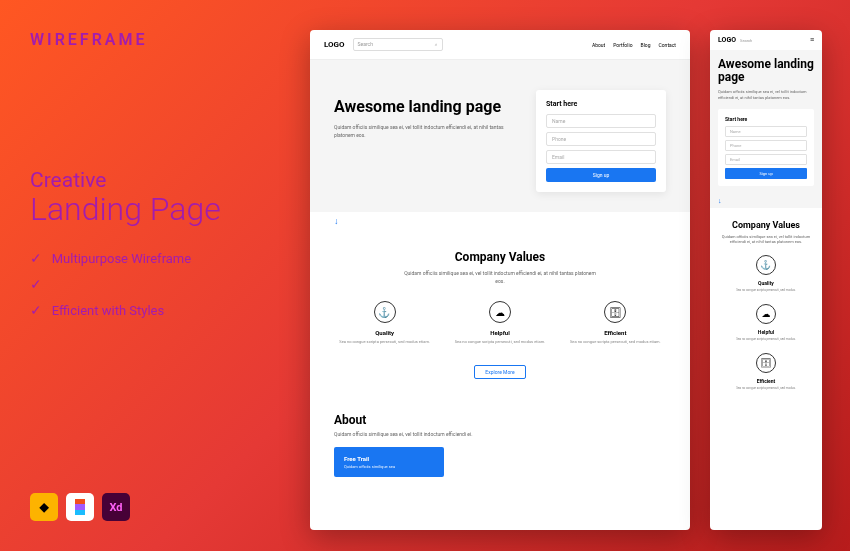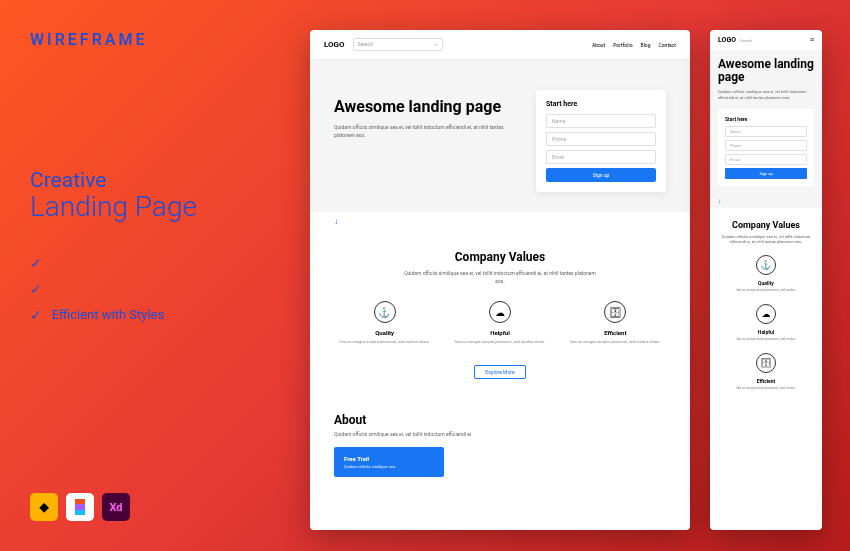--- a/index.html
+++ b/index.html
@@ -1,20 +1,20 @@
 <!DOCTYPE html>
 <html><head>
 <meta charset="utf-8">
 <style>
 *{margin:0;padding:0;box-sizing:border-box;font-family:-apple-system,BlinkMacSystemFont,"Segoe UI",Roboto,sans-serif}
 body{width:850px;height:551px;overflow:hidden;background:linear-gradient(135deg,#ff5722 0%,#e53935 50%,#b71c1c 100%);position:relative}
-.left-panel{position:absolute;left:30px;top:30px;width:260px;color:#1d4ed8}
+.left-panel{position:absolute;left:30px;top:30px;width:260px;color:#a21caf}
 .brand{font-size:16px;font-weight:600;letter-spacing:3px;margin-bottom:120px}
 .headline-bold{font-size:21px;font-weight:400;line-height:1.1}
-.headline-light{font-size:28px;font-weight:300;line-height:1.1;margin-bottom:32px}
+.headline-light{font-size:32px;font-weight:300;line-height:1.1;margin-bottom:23px}
 .features{list-style:none}
 .features li{font-size:13px;margin-bottom:10px;display:flex;align-items:center}
 .check{margin-right:10px;font-size:14px}
 .tool-icons{position:absolute;bottom:30px;left:30px;display:flex;gap:8px}
 .tool-icon{width:28px;height:28px;border-radius:5px;display:flex;align-items:center;justify-content:center;font-size:12px;font-weight:bold}
 .sketch{background:#fdb300;color:#000}
 .figma{background:#fff;display:flex;align-items:center;justify-content:center}
 .figma-shape{width:10px;height:16px;background:linear-gradient(to bottom,#f24e1e 33%,#a259ff 33% 66%,#1abcfe 66%)}
 .xd{background:#470137;color:#ff61f6;font-size:11px}
 
@@ -72,20 +72,21 @@
 </head>
 <body>
 
 <div class="left-panel">
   <div class="brand">WIREFRAME</div>
   <div class="headline-bold">Creative</div>
   <div class="headline-light">Landing Page</div>
   <ul class="features">
     <li>
         <span class="check">✓</span>
+        <span>Multipurpose Wireframe</span>
       </li>
     <li>
         <span class="check">✓</span>
       </li>
     <li>
         <span class="check">✓</span>
         <span>Efficient with Styles</span>
       </li>
   </ul>
 </div>

